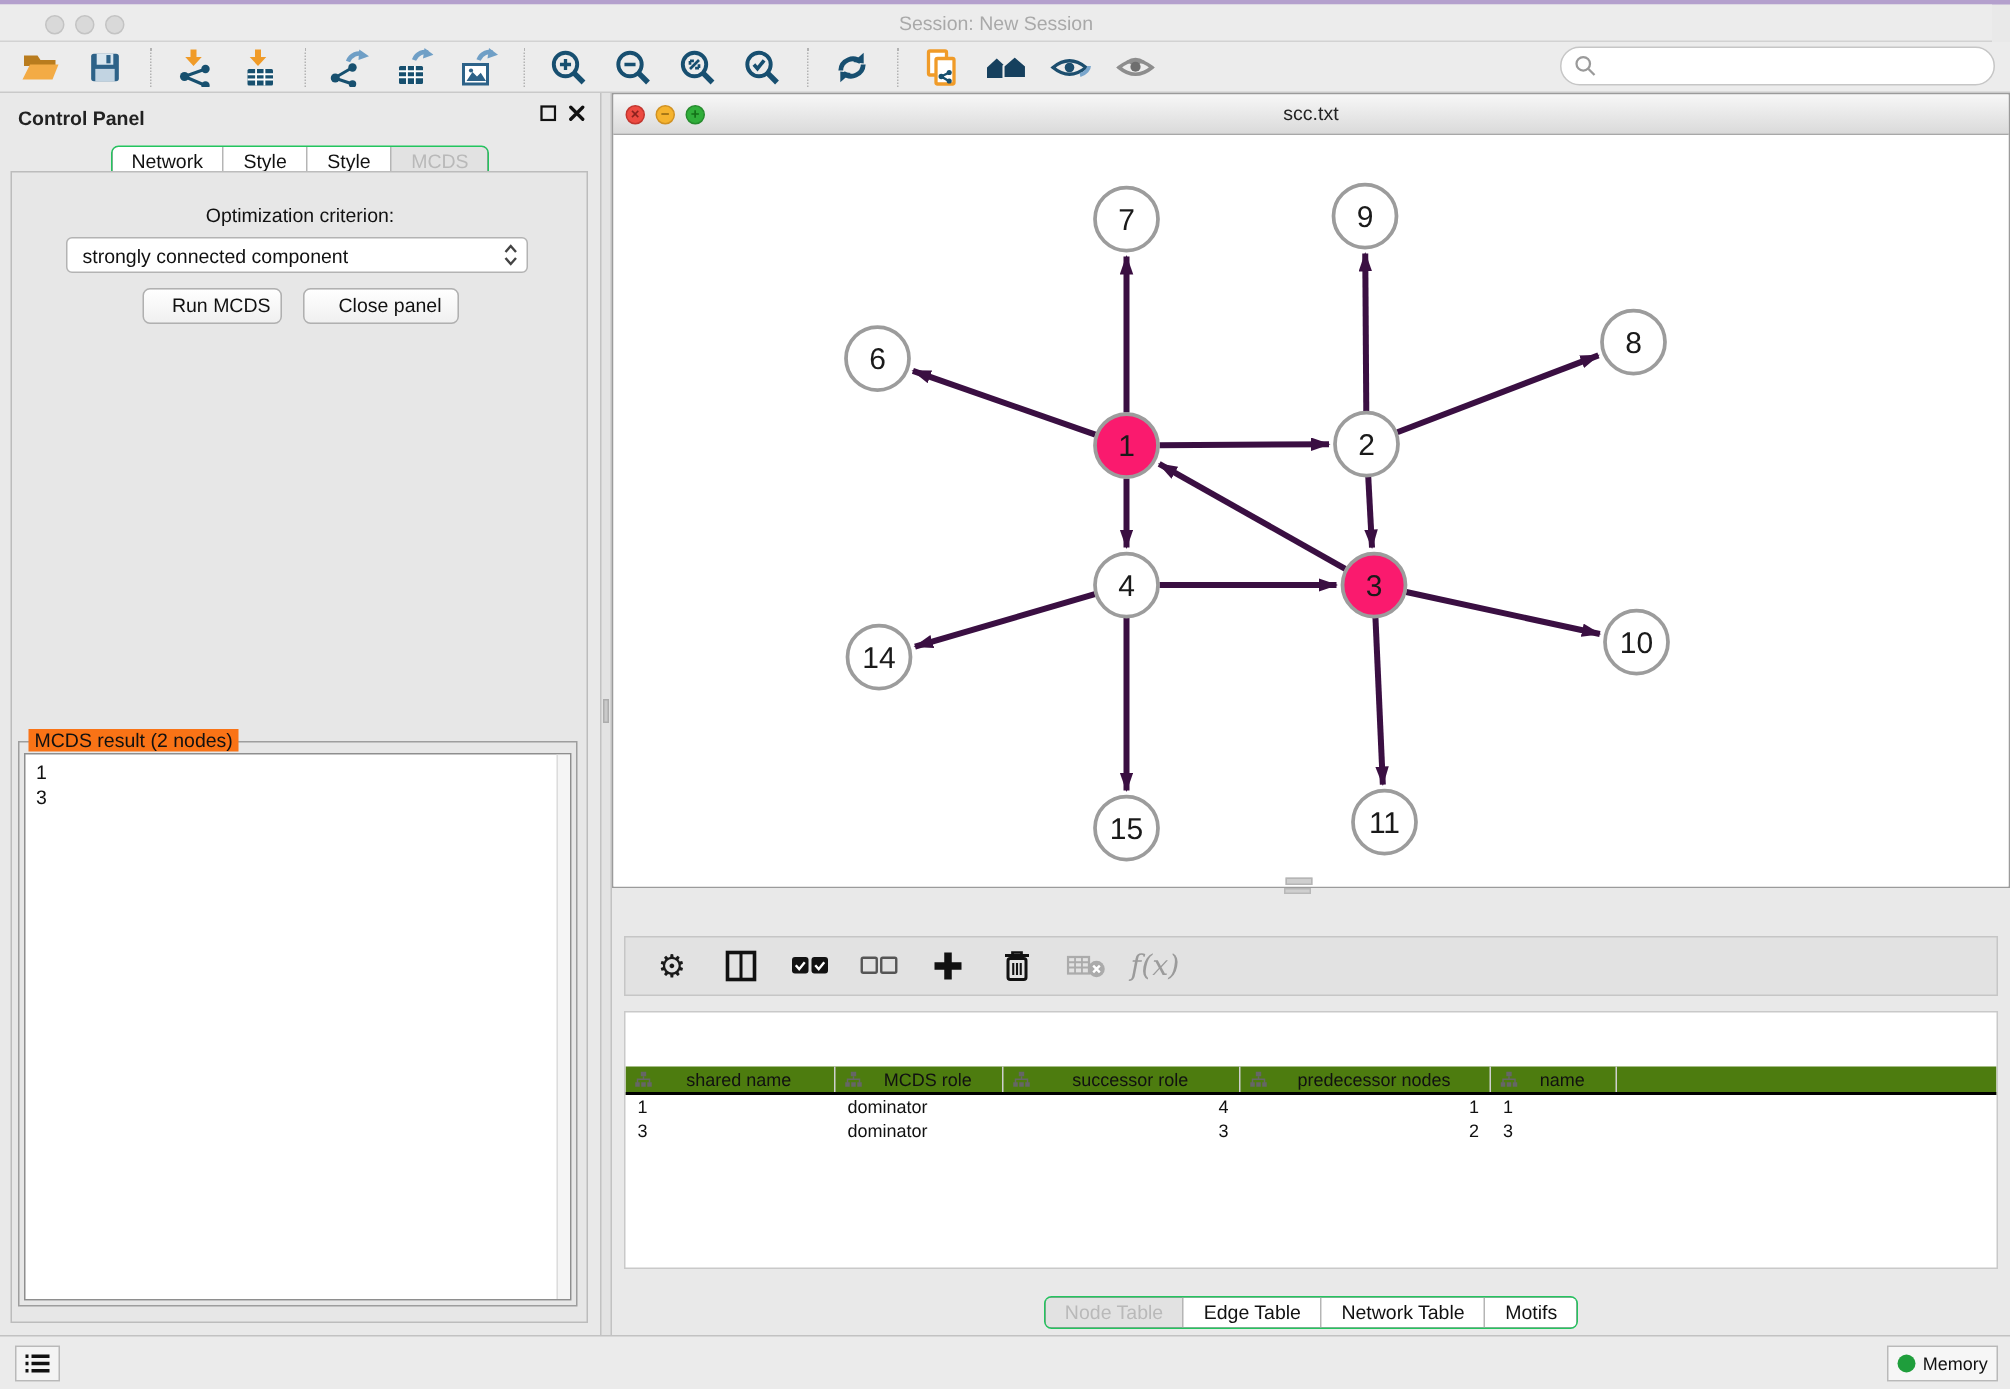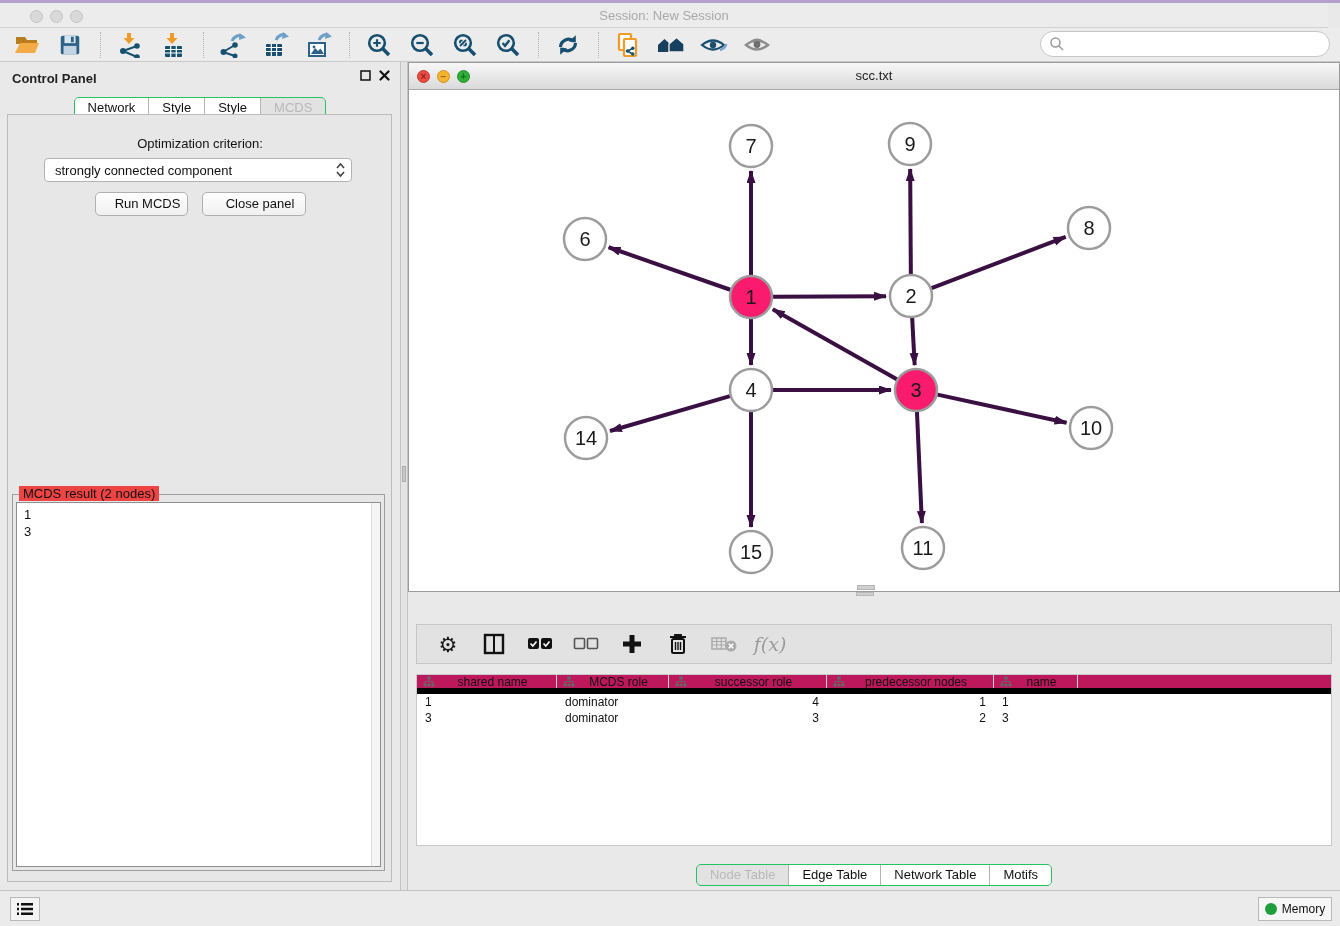--- a/index.html
+++ b/index.html
@@ -45,21 +45,21 @@
   #opt-label { position:absolute; left:0; top:74px; width:100%; text-align:center; font-size:13px; }
   #criterion-select { position:absolute; left:44px; top:96px; width:308px; height:24px; background:#fff;
             border:1px solid #b3b3b3; border-radius:4px; display:flex; align-items:center; padding:0 6px 0 10px; }
   #criterion-select span.val { flex:1; font-size:13px; }
   .cp-btn { position:absolute; top:130px; height:24px; background:linear-gradient(#ffffff,#f0f0f0);
             border:1px solid #b0b0b0; border-radius:5px; font-size:13px; text-align:center; line-height:22px;padding-left:12px; }
   #run-btn { left:95px; width:93px; }
   #closep-btn { left:202px; width:104px; }
   #result-group { position:absolute; left:12px; top:432px; width:373px; height:377px;
             border:1px solid #9e9e9e; }
-  #result-legend { position:absolute; left:6px; top:-9px; background:#ef4444; padding:0 4px; font-size:13px; }
+  #result-legend { position:absolute; left:6px; top:-9px; background:#f97316; padding:0 4px; font-size:13px; }
   #result-area { position:absolute; left:3px; right:3px; top:7px; bottom:3px; background:#fff;
             border:1px solid #8e8e8e; overflow:hidden; }
   #result-lines { padding:3px 0 0 7px; font-size:13px; line-height:17px; }
   #result-scroll { position:absolute; right:0; top:0; bottom:0; width:9px; background:#f5f5f5; border-left:1px solid #dcdcdc; }
 
   
   #v-splitter { left:400px; top:62px; width:8px; height:828px; background:#e3e3e3;
                 border-left:1px solid #c2c2c2; border-right:1px solid #c2c2c2; }
   #v-handle { position:absolute; left:1px; top:404px; width:4px; height:16px; background:#c9c9c9; border:1px solid #adadad; }
 
@@ -78,21 +78,21 @@
 
   
   #table-panel { left:408px; top:596px; width:932px; height:294px; }
   #tp-toolbar { position:absolute; left:8px; right:8px; top:28px; height:40px; background:#e2e2e2;
                 border:1px solid #c6c6c6; display:flex; align-items:center; gap:20px; padding-left:18px; }
   .tp-icon { display:flex; align-items:center; justify-content:center; width:26px; height:26px; }
   #fx-icon { font-family:"DejaVu Serif", serif; font-style:italic; font-size:19px; color:#9b9b9b; }
   #gear-glyph { font-size:21px; color:#1a1a1a; line-height:1; }
   #tp-table { position:absolute; left:8px; right:8px; top:78px; height:172px; background:#fff;
               border:1px solid #c9c9c9; overflow:hidden; }
-  #tp-header { display:flex; height:19px; background:#be185d; border-bottom:6px solid #000000; }
+  #tp-header { display:flex; height:19px; background:#4d7c0f; border-bottom:2px solid #000000;margin-top:36px; }
   .th-cell { display:flex; align-items:center; border-right:1px solid #cfcfcf; font-size:12px; color:#111;
              padding-left:6px; gap:4px; }
   .th-label { flex:1; text-align:center; padding-right:10px; }
   .tr-row { display:flex; height:16px; }
   .td-cell { font-size:12px; padding:0 8px; line-height:16px; white-space:nowrap; overflow:hidden; }
   #bt-tabs-wrap { position:absolute; left:0; top:268px; width:100%; display:flex; justify-content:center; }
 
   
   #status-bar { left:0; top:890px; width:1340px; height:36px; background:#ebebeb; border-top:1px solid #c2c2c2; }
   #list-btn { position:absolute; left:10px; top:6px; width:30px; height:24px; background:#f4f4f4;

